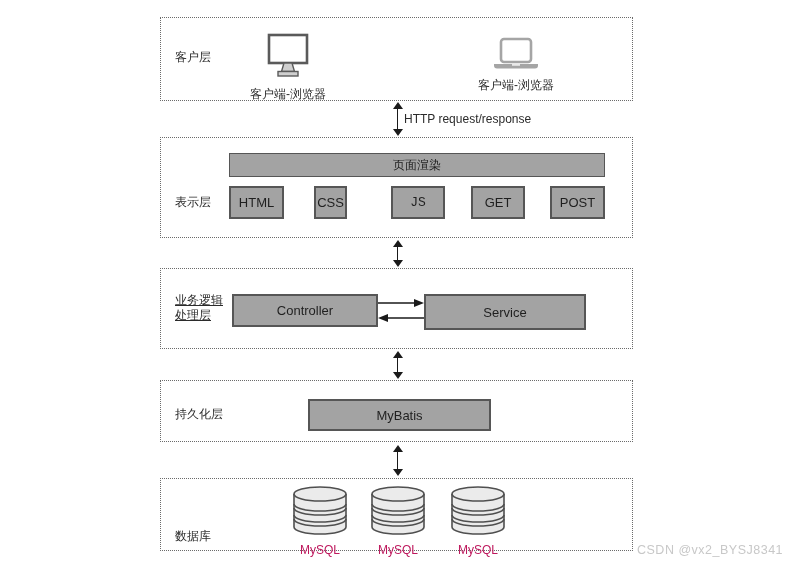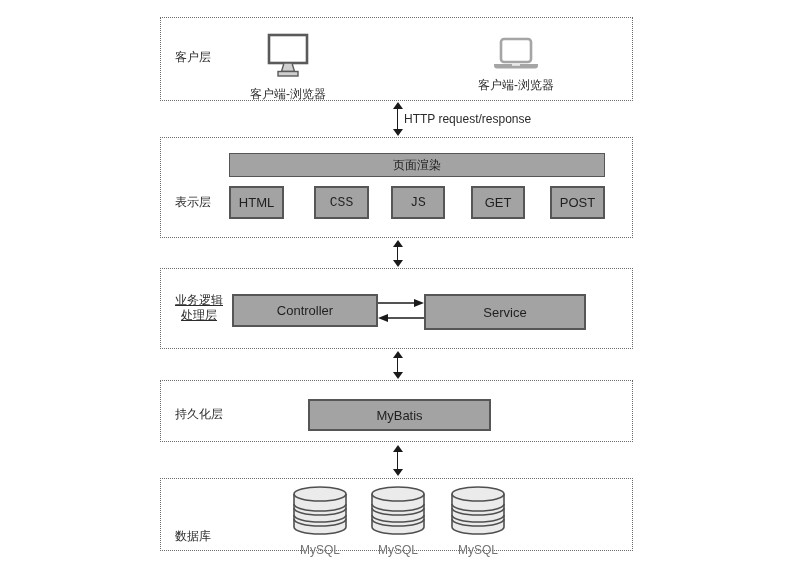--- a/index.html
+++ b/index.html
@@ -33,21 +33,21 @@
   .varrow .head-top, .varrow .head-bottom {
     position:absolute; left:1px; width:0; height:0;
     border-left:5px solid transparent; border-right:5px solid transparent;
   }
   .varrow .head-top { top:0; border-bottom:7px solid #1a1a1a; }
   .varrow .head-bottom { bottom:0; border-top:7px solid #1a1a1a; }
   .http-label { position:absolute; left:404px; top:112px; font-size:12px; color:#2b2b2b; white-space:nowrap; }
   .db-item {
     position:absolute; top:6px; width:70px; display:flex; flex-direction:column; align-items:center;
   }
-  .db-item .caption { font-size:12px; color:#737373; margin-top:2px; }
+  .db-item .caption { font-size:12px; color:#be185d; margin-top:2px; }
   .harrows { position:absolute; left:217px; top:25px; }
   .watermark {
     position:absolute; left:637px; top:543px; font-size:12.5px;
     color:#c8c8c8; letter-spacing:0.5px; white-space:nowrap;
   }
 </style>
 </head>
 <body>
 
 <div class="canvas">
@@ -82,34 +82,34 @@
     <span class="head-top"></span>
       <span class="shaft"></span>
       <span class="head-bottom"></span>
   </div>
   <div class="http-label">HTTP request/response</div>
 
   <div class="layer" style="top:137px; height:101px;">
     <div class="layer-label" style="top:57px;">表示层</div>
     <div class="gbox render-bar" style="left:68px; top:15px; width:376px; height:24px;">页面渲染</div>
     <div class="gbox" style="left:68px;  top:48px; width:55px; height:33px;">HTML</div>
-    <div class="gbox" style="left:153px; top:48px; width:55px; height:33px;font-family:Liberation Mono, monospace;">CSS</div>
+    <div class="gbox" style="left:153px; top:48px; width:33px; height:33px;">CSS</div>
     <div class="gbox" style="left:230px; top:48px; width:54px; height:33px;font-family:Liberation Mono, monospace;">JS</div>
     <div class="gbox" style="left:310px; top:48px; width:54px; height:33px;">GET</div>
     <div class="gbox" style="left:389px; top:48px; width:55px; height:33px;">POST</div>
   </div>
 
   <div class="varrow" style="left:392px; top:240px; height:27px;">
     <span class="head-top"></span>
       <span class="shaft"></span>
       <span class="head-bottom"></span>
   </div>
 
   <div class="layer" style="top:268px; height:81px;">
-    <div class="layer-label" style="top:24px; text-align:center;">
+    <div class="layer-label" style="top:24px; ">
       <div class="underlined">业务逻辑</div>
       <div class="underlined">处理层</div>
     </div>
     <div class="gbox" style="left:71px; top:25px; width:146px; height:33px;">Controller</div>
     <div class="gbox" style="left:263px; top:25px; width:162px; height:36px;">Service</div>
     <span class="harrows">
       <svg width="46" height="33" viewBox="0 0 46 33">
         <line x1="0" y1="9" x2="38" y2="9" stroke="#1a1a1a" stroke-width="1.5"></line>
         <polygon points="46,9 36,5 36,13" fill="#1a1a1a"></polygon>
         <line x1="46" y1="24" x2="8" y2="24" stroke="#1a1a1a" stroke-width="1.5"></line>
@@ -174,13 +174,14 @@
           <path d="M2 23 A26 7 0 0 0 54 23" fill="none" stroke="#4f4f4f" stroke-width="1.6"></path>
           <path d="M2 30 A26 7 0 0 0 54 30" fill="none" stroke="#4f4f4f" stroke-width="1.6"></path>
           <path d="M2 34 A26 7 0 0 0 54 34" fill="none" stroke="#4f4f4f" stroke-width="1.6"></path>
           <ellipse cx="28" cy="9" rx="26" ry="7" fill="#ebebeb" stroke="#4f4f4f" stroke-width="1.6"></ellipse>
         </svg>
       </span>
       <span class="caption">MySQL</span>
     </div>
   </div>
 
+  <div class="watermark">CSDN @vx2_BYSJ8341</div>
 </div>
 
 </body></html>

